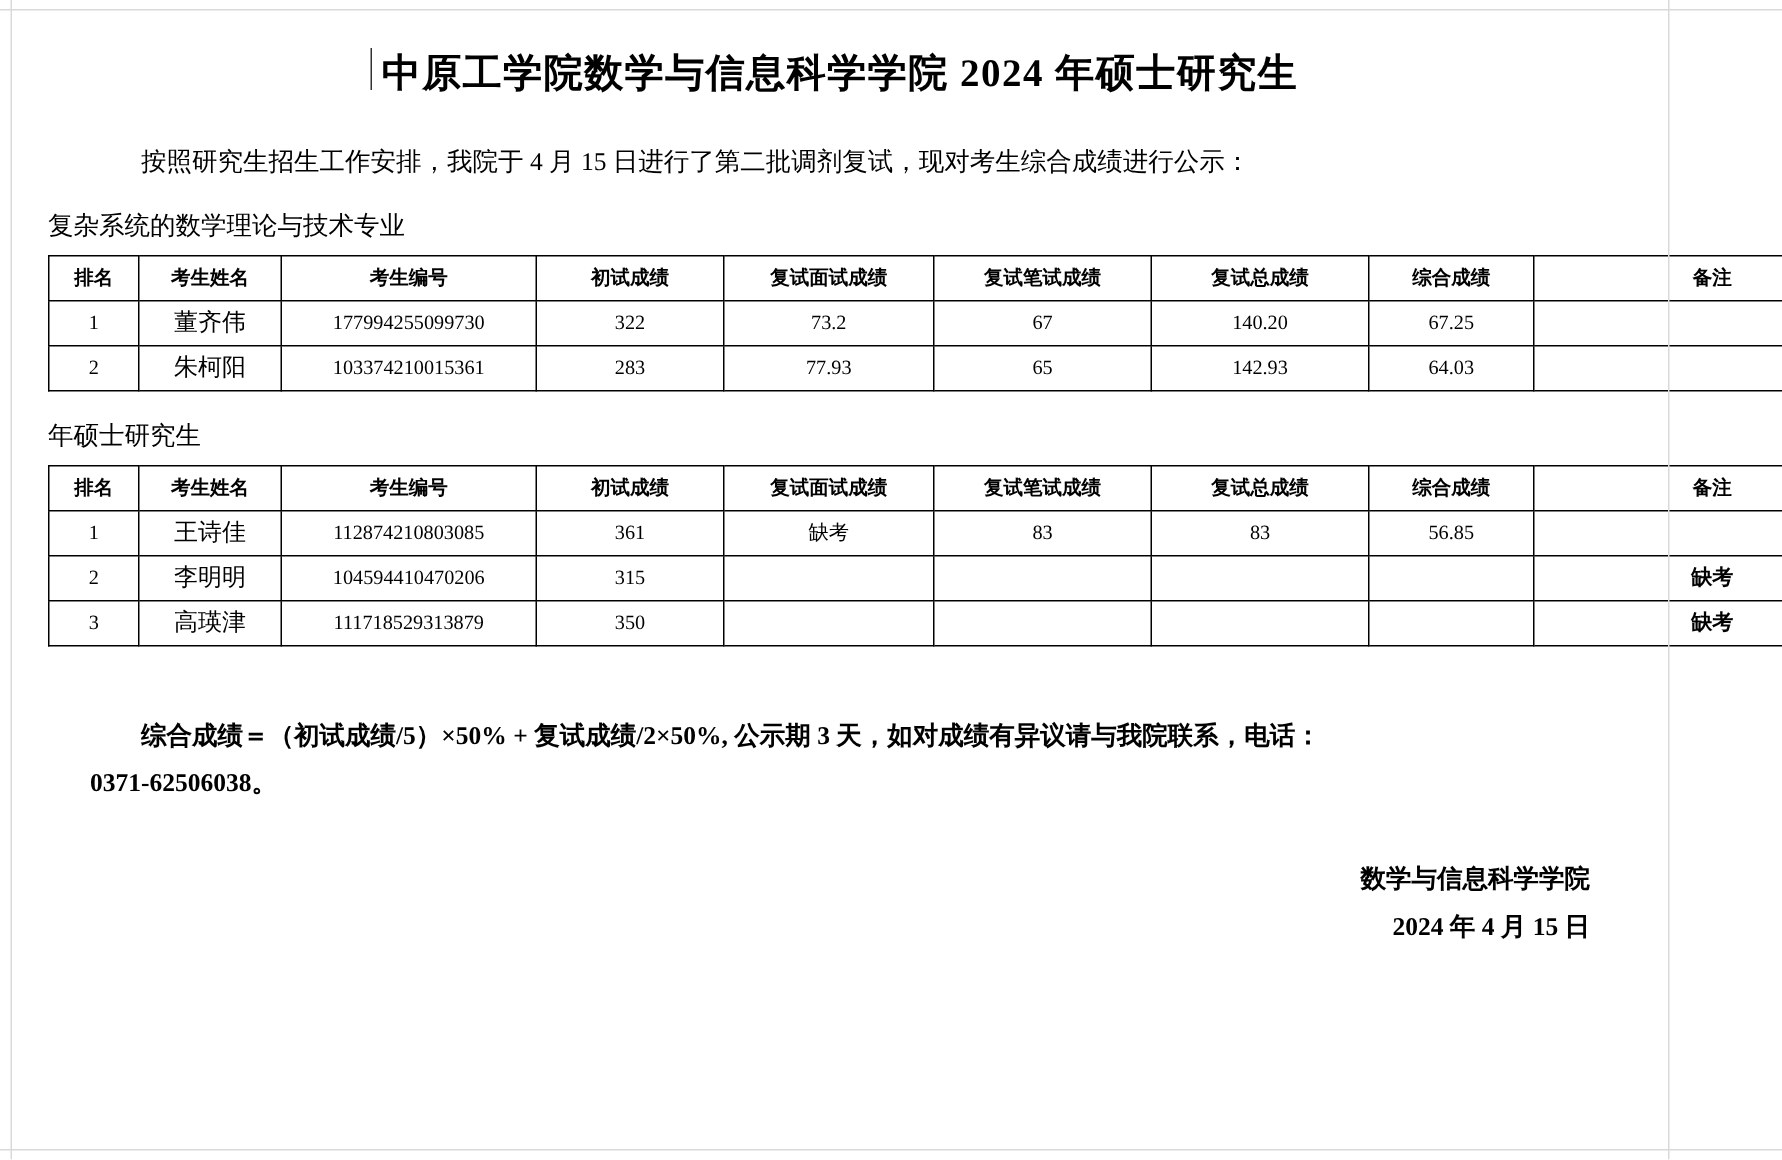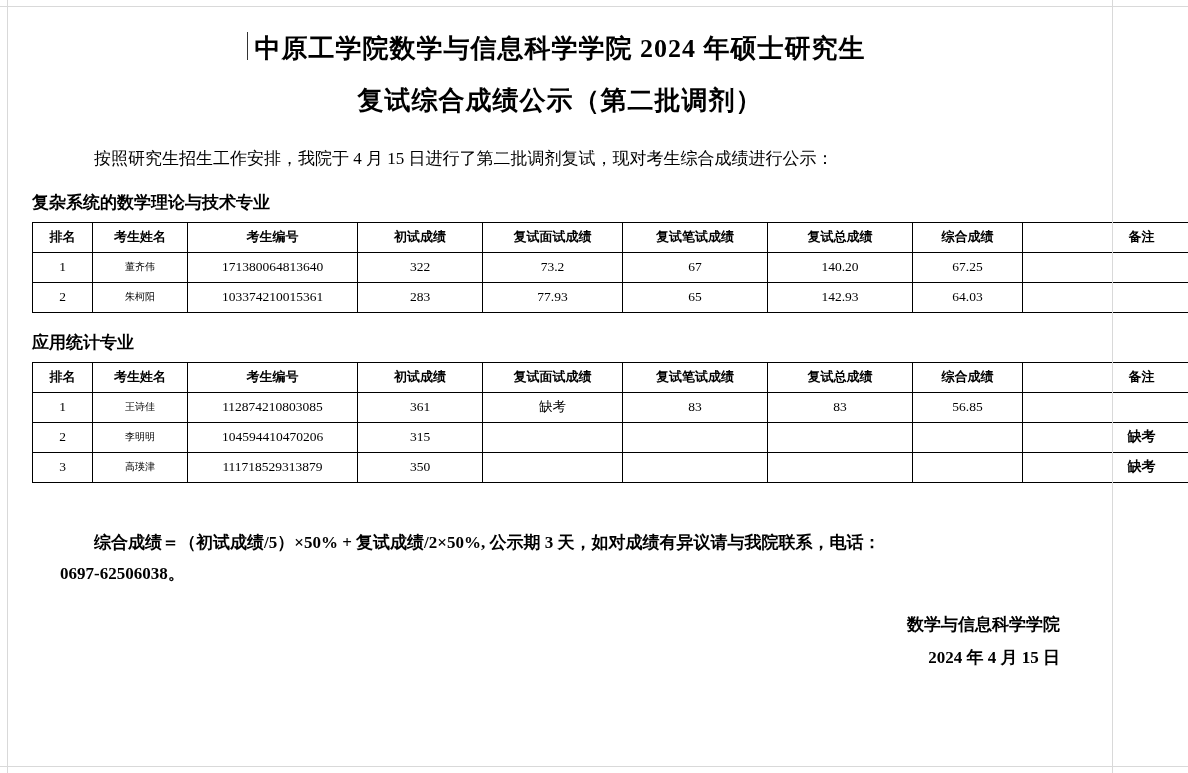--- a/index.html
+++ b/index.html
@@ -76,21 +76,21 @@
   .intro {
     font-size: 17px;
     line-height: 1.6;
     margin-top: 26px;
     text-indent: 2em;
     padding: 0 28px 0 36px;
   }
 
   .section-heading {
     font-size: 17px;
-    font-weight: bold;
+    font-weight: normal;
     margin: 18px 0 8px 8px;
   }
 
   table.grades {
     border-collapse: collapse;
     width: 1128px;
     margin-left: 8px;
     table-layout: fixed;
   }
   table.grades th, table.grades td {
@@ -100,21 +100,21 @@
     vertical-align: middle;
     font-size: 13.5px;
     padding: 0 2px;
     font-family: "Liberation Serif", "DejaVu Serif", serif;
   }
   table.grades th {
     font-weight: bold;
     font-size: 13px;
   }
   table.grades td.name {
-    font-size: 10px;
+    font-size: 16px;
     margin-left: 32px;
   }
   table.grades td.remark {
     font-weight: bold;
     font-size: 14px;
   }
   col.c-rank    { width: 60px; }
   col.c-name    { width: 95px; }
   col.c-id      { width: 170px; }
   col.c-pre     { width: 125px; }
@@ -127,21 +127,21 @@
   .formula {
     font-size: 17px;
     line-height: 1.85;
     margin-top: 44px;
     padding: 0 28px 0 36px;
     font-weight: bold;
   }
   .formula .p1 { text-indent: 2em; }
 
   .signature {
-    margin-top: 20px;
+    margin-top: 32px;
     text-align: right;
     padding-right: 36px;
     font-size: 17px;
     line-height: 1.9;
     font-weight: bold;
   }
   .signature .date {
     font-weight: bold;
   }
 </style>
@@ -149,21 +149,20 @@
 <body>
 
 <div class="page">
   <div class="edge-line-left"></div>
   <div class="edge-line-right"></div>
   <div class="edge-line-top"></div>
   <div class="edge-line-bottom"></div>
 
   <div class="title-block">
     <div class="title-line first">中原工学院数学与信息科学学院 2024 年硕士研究生</div>
-    <div class="title-line second">复试综合成绩公示（第二批调剂）</div>
   </div>
 
   <div class="intro">按照研究生招生工作安排，我院于 4 月 15 日进行了第二批调剂复试，现对考生综合成绩进行公示：</div>
 
   <div class="section-heading">复杂系统的数学理论与技术专业</div>
   <table class="grades">
     <colgroup>
       <col class="c-rank">
         <col class="c-name">
         <col class="c-id">
@@ -184,21 +183,21 @@
         <th>复试笔试成绩</th>
         <th>复试总成绩</th>
         <th>综合成绩</th>
         <th>备注</th>
       </tr>
     </thead>
     <tbody>
       <tr>
         <td>1</td>
         <td class="name">董齐伟</td>
-        <td>171380064813640</td>
+        <td>177994255099730</td>
         <td>322</td>
         <td>73.2</td>
         <td>67</td>
         <td>140.20</td>
         <td>67.25</td>
         <td class="remark"></td>
       </tr>
       <tr>
         <td>2</td>
         <td class="name">朱柯阳</td>
@@ -206,21 +205,21 @@
         <td>283</td>
         <td>77.93</td>
         <td>65</td>
         <td>142.93</td>
         <td>64.03</td>
         <td class="remark"></td>
       </tr>
     </tbody>
   </table>
 
-  <div class="section-heading">应用统计专业</div>
+  <div class="section-heading">年硕士研究生</div>
   <table class="grades">
     <colgroup>
       <col class="c-rank">
         <col class="c-name">
         <col class="c-id">
         <col class="c-pre">
       <col class="c-inter">
         <col class="c-written">
         <col class="c-total">
         <col class="c-comp">
@@ -271,20 +270,20 @@
         <td></td>
         <td></td>
         <td></td>
         <td class="remark">缺考</td>
       </tr>
     </tbody>
   </table>
 
   <div class="formula">
     <div class="p1">综合成绩＝（初试成绩/5）×50% + 复试成绩/2×50%, 公示期 3 天，如对成绩有异议请与我院联系，电话：</div>
-    <div>0697-62506038。</div>
+    <div>0371-62506038。</div>
   </div>
 
   <div class="signature">
     <div>数学与信息科学学院</div>
     <div class="date">2024 年 4 月 15 日</div>
   </div>
 </div>
 
 </body></html>

